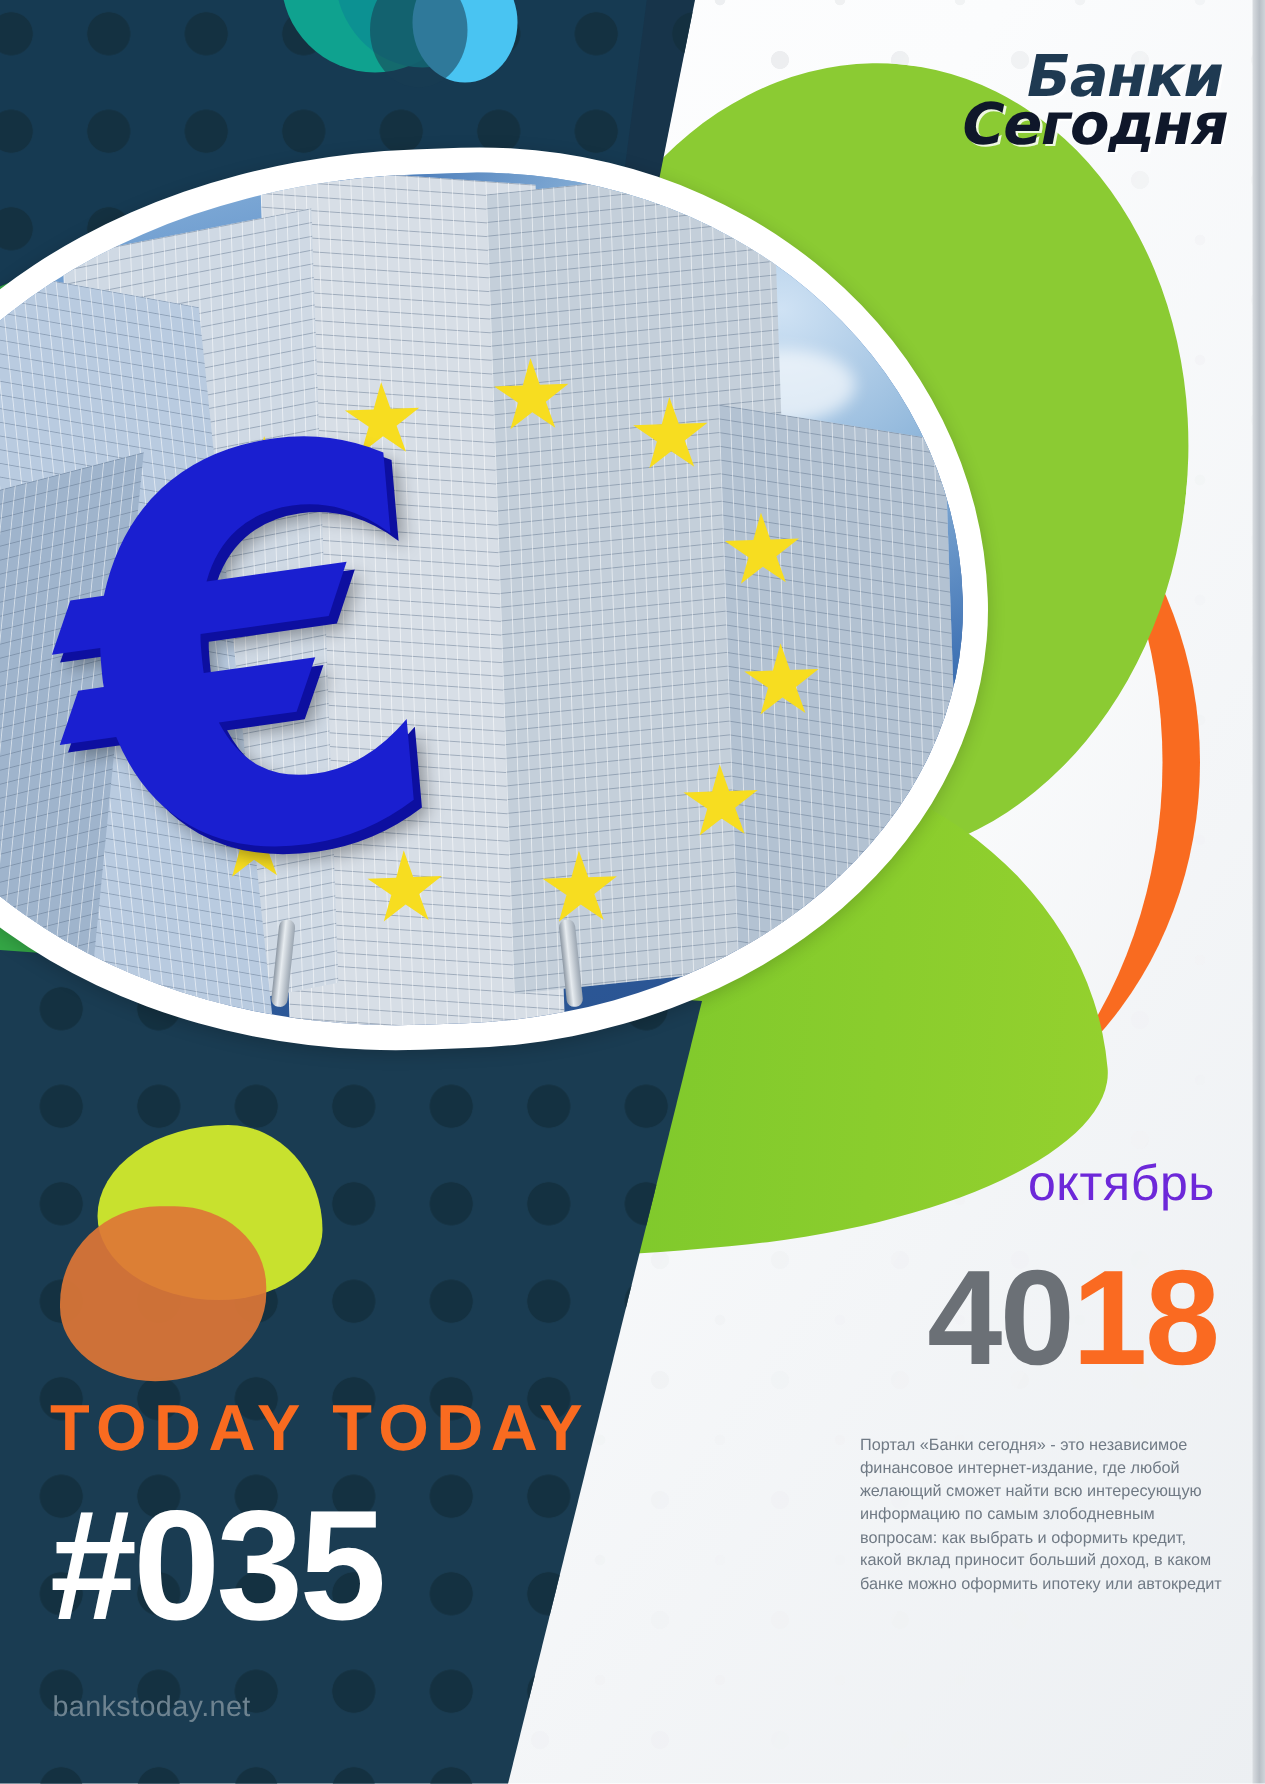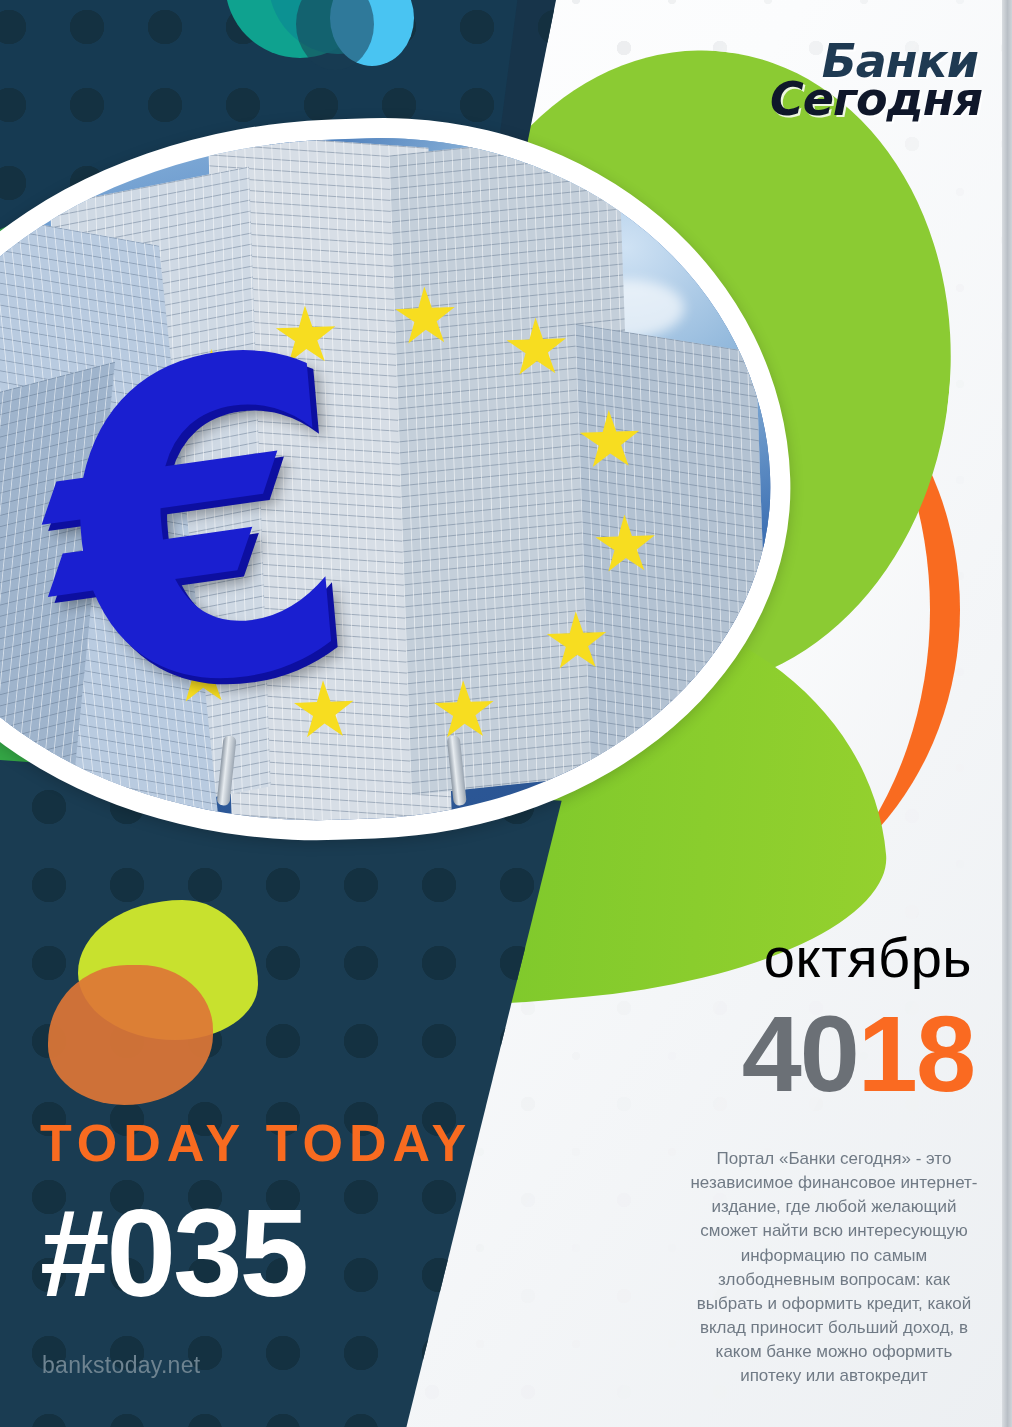--- a/index.html
+++ b/index.html
@@ -194,35 +194,35 @@
     letter-spacing:-1px;
   }
   .logo-l1{ font-size:46px; color:#1f3a52; display:block;
             text-shadow:2px 2px 0 rgba(255,255,255,.8); }
   .logo-l2{ font-size:46px; color:#0f172a; display:block; margin-top:-4px;
             margin-right:-4px; text-shadow:2px 2px 0 rgba(255,255,255,.85); }
 
   
   .month{
     position:absolute; right:40px; top:925px;
-    font-size:56px; color:#000000; font-weight:400;
+    font-size:40px; color:#6d28d9; font-weight:400;
     letter-spacing:.5px;
   }
   .year{
     position:absolute; right:38px; top:1000px;
     font-size:108px; font-weight:700; letter-spacing:-2px;
     line-height:1;
   }
   .year .y1{ color:#6b7076; }
   .year .y2{ color:#fa6a21; }
 
   .blurb{
     position:absolute; right:32px; top:1147px; width:292px;
-    font-size:17px; line-height:1.42; color:#707a85;
-    text-align:center;
+    font-size:13px; line-height:1.42; color:#707a85;
+    text-align:left;
   }
 
   
   .brand{
     position:absolute; left:40px; top:1113px;
     font-size:52px; font-weight:700; color:#f96b20;
     letter-spacing:6px;
   }
   .issue{
     position:absolute; left:40px; top:1190px;

